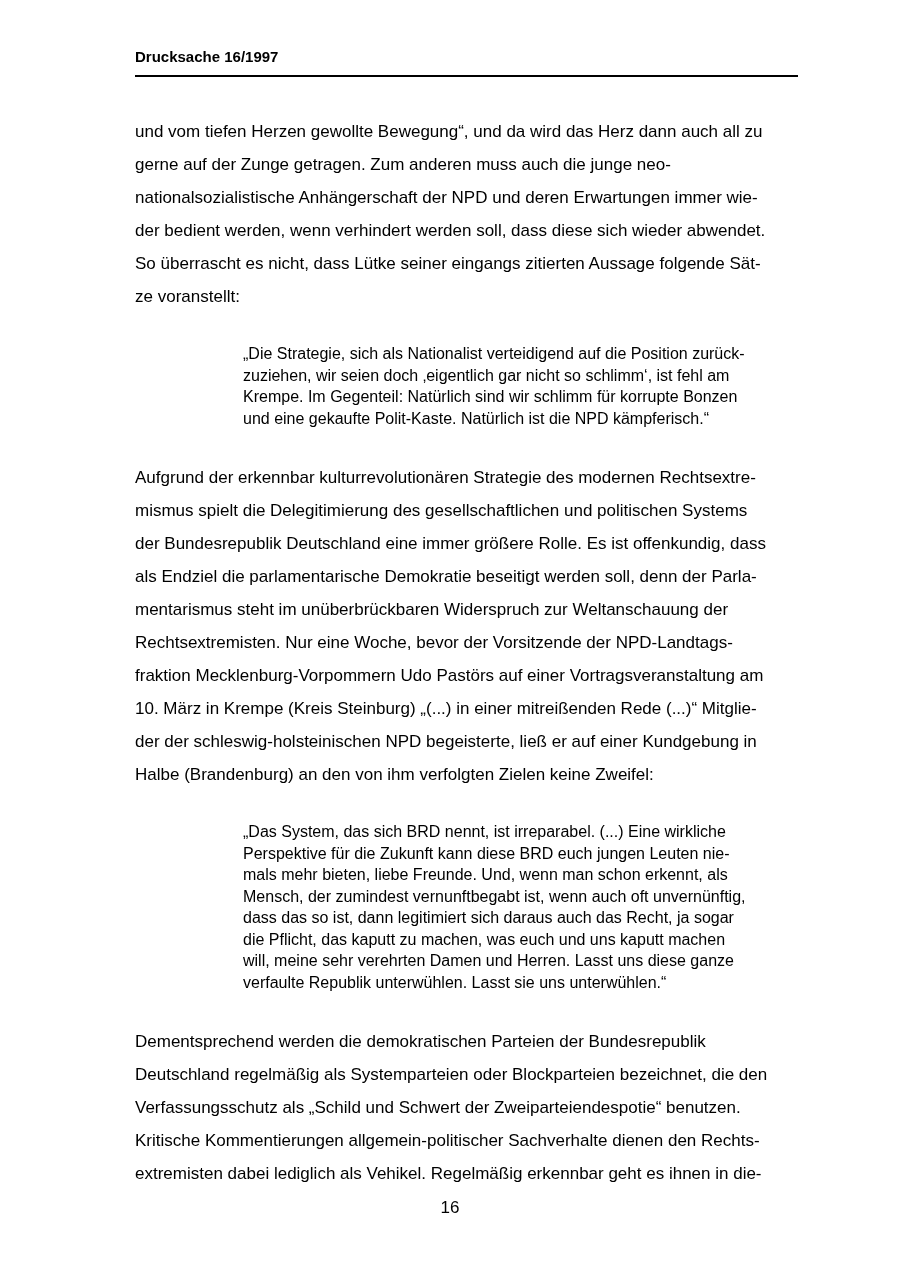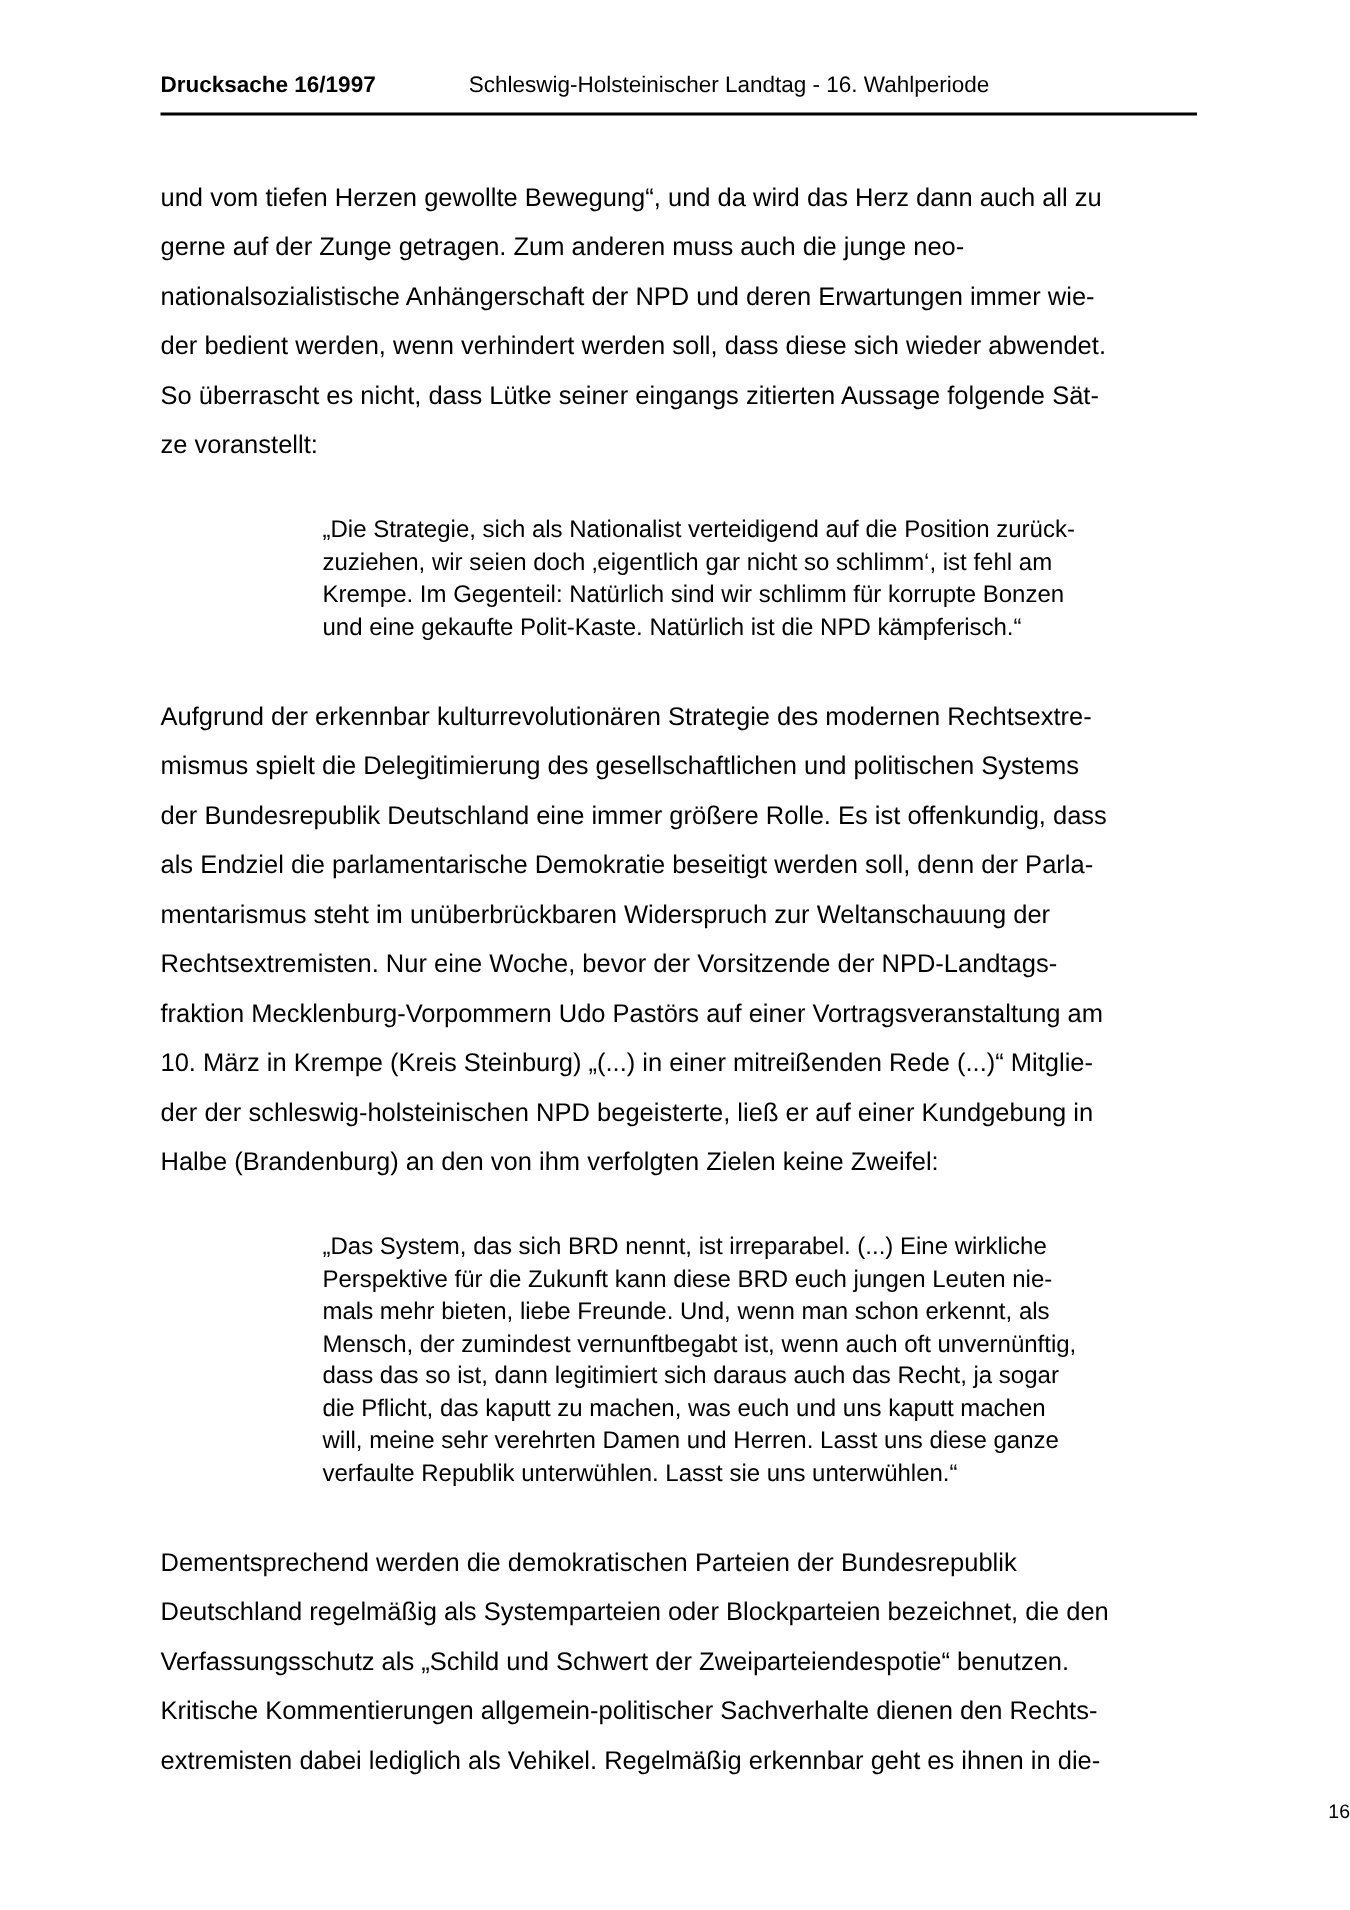--- a/index.html
+++ b/index.html
@@ -9,20 +9,21 @@
 
   .page {
     position: relative;
     width: 900px;
     height: 1273px;
     margin: 0 auto;
     background: #ffffff;
     color: #000000;
     font-family: "Liberation Sans", sans-serif;
     overflow: hidden;
+    padding-left: 28px;
   }
 
   .doc-header {
     display: flex;
     align-items: baseline;
     margin: 0 102px 0 107px;
     padding: 47px 0 9px 0;
     border-bottom: 2px solid #000000;
     font-size: 15px;
     line-height: 19px;
@@ -47,33 +48,32 @@
     font-size: 16px;
     line-height: 21.5px;
     white-space: pre-line;
   }
 
   .page-footer {
     position: absolute;
     left: 0;
     right: 0;
     bottom: 56px;
-    text-align: right;
-    font-size: 13px;
+    text-align: center;
+    font-size: 17px;
     line-height: 19px;
   }
 </style>
 </head>
 <body>
 
 <div class="page">
 
   <header class="doc-header">
     <span class="doc-number">Drucksache 16/1997</span>
-    <span class="doc-title">Schleswig-Holsteinischer Landtag - 16. Wahlperiode</span>
   </header>
 
   <main class="doc-body">
 
     <p class="body-para">und vom tiefen Herzen gewollte Bewegung“, und da wird das Herz dann auch all zu
 gerne auf der Zunge getragen. Zum anderen muss auch die junge neo-
 nationalsozialistische Anhängerschaft der NPD und deren Erwartungen immer wie-
 der bedient werden, wenn verhindert werden soll, dass diese sich wieder abwendet.
 So überrascht es nicht, dass Lütke seiner eingangs zitierten Aussage folgende Sät-
 ze voranstellt:</p>

